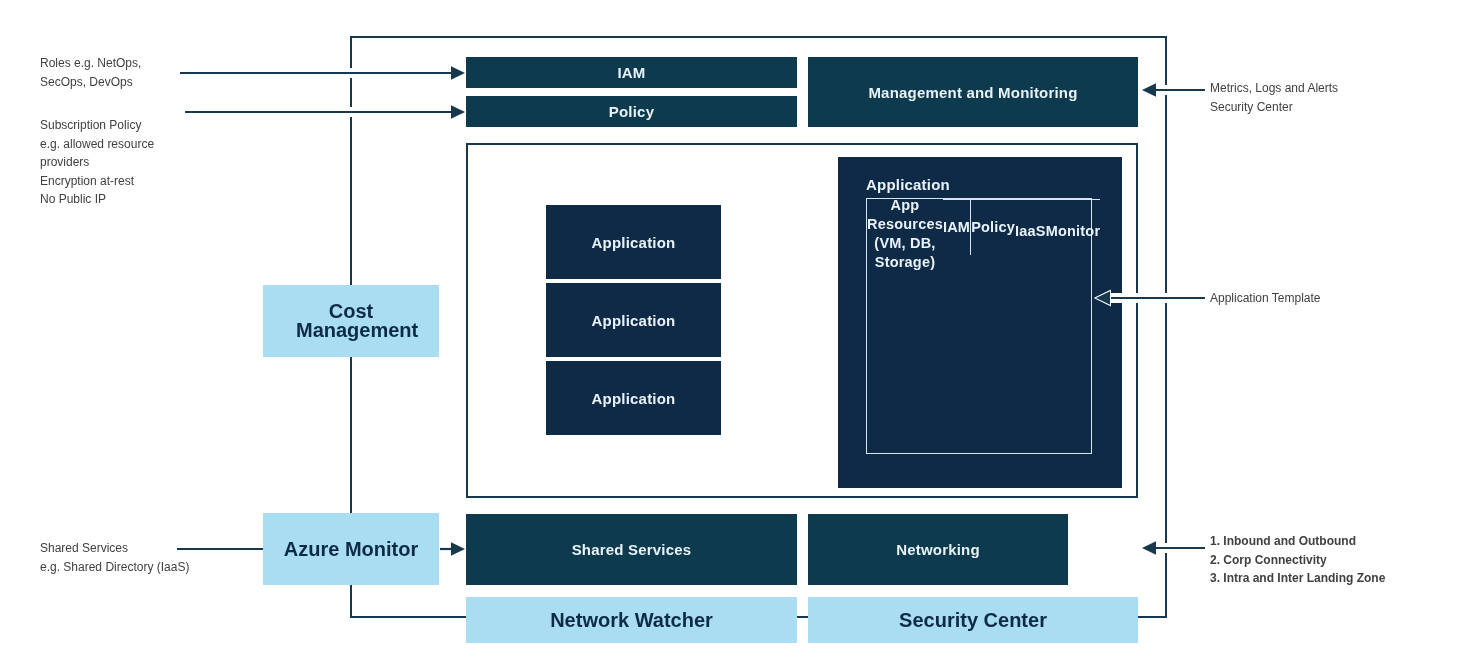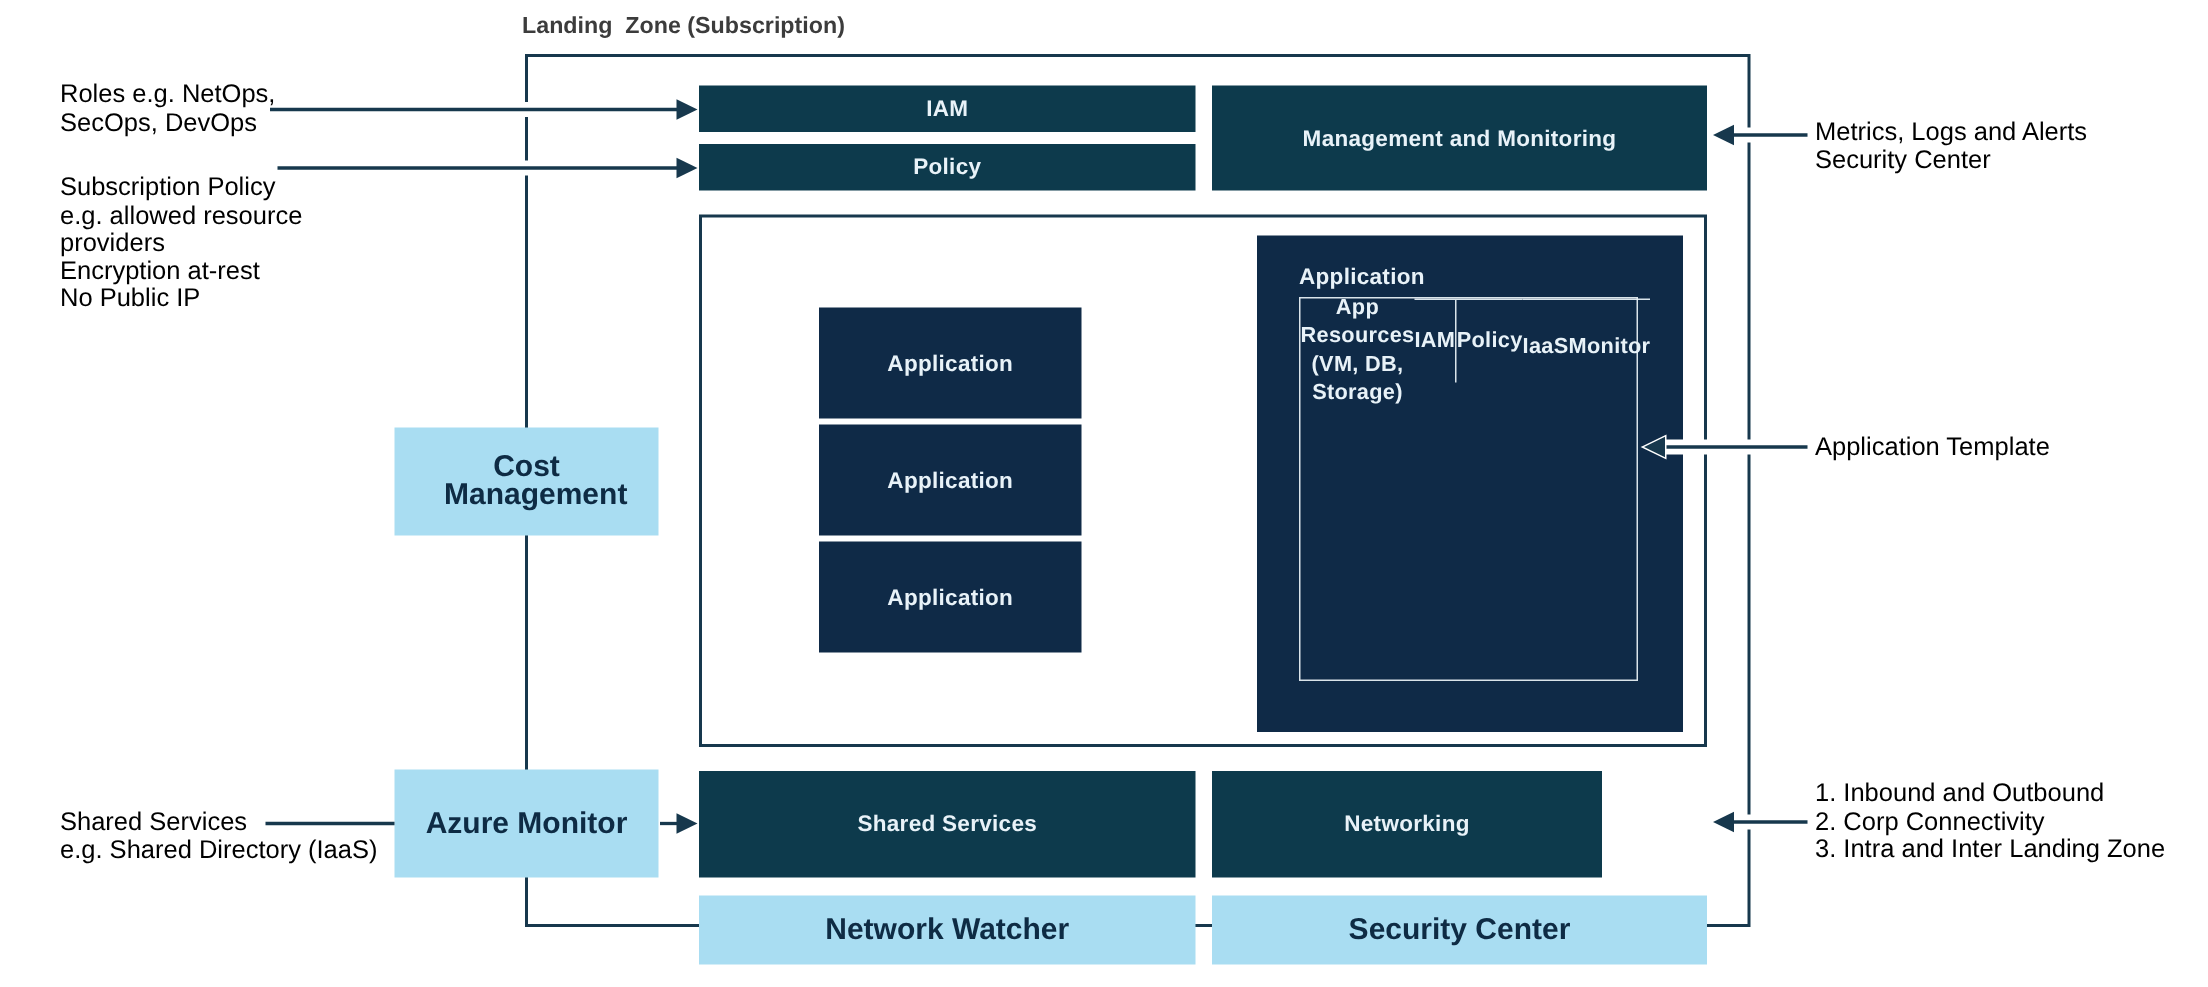--- a/index.html
+++ b/index.html
@@ -41,40 +41,39 @@
   .half-cell + .half-cell{border-left:1.5px solid rgba(236,244,249,.92);}
   
   #shared-services-box{left:466px;top:514px;width:331px;height:71px;}
   #networking-box{left:808px;top:514px;width:260px;height:71px;}
   #network-watcher-box{left:466px;top:597px;width:331px;height:46px;}
   #security-center-box{left:808px;top:597px;width:330px;height:46px;}
   
   #cost-management-box{left:263px;top:285px;width:176px;height:72px;}
   #azure-monitor-box{left:263px;top:513px;width:176px;height:72px;}
   
-  .ann{position:absolute;color:#000000;font-size:17px;line-height:18.5px;z-index:2;}
+  .ann{position:absolute;color:#404040;font-size:12px;line-height:18.5px;z-index:2;}
   #ann-roles{left:40px;top:54px;}
   #ann-subpolicy{left:40px;top:116px;}
   #ann-sharedsvc{left:40px;top:539px;}
   #ann-metrics{left:1210px;top:79px;}
   #ann-apptemplate{left:1210px;top:289px;}
-  #ann-networking{left:1210px;top:520px;}
+  #ann-networking{left:1210px;top:532px;font-weight:bold;}
   
   #arrows{position:absolute;left:0;top:0;width:1472px;height:658px;z-index:5;pointer-events:none;}
   .halo{stroke:#ffffff;stroke-width:10;fill:none;}
   .shaft{stroke:#17384D;stroke-width:2.2;fill:none;}
   .head{fill:#17384D;stroke:none;}
   .head-outlined{fill:#17384D;stroke:#ffffff;stroke-width:2;paint-order:stroke;}
 </style>
 </head>
 <body>
 
 <div id="canvas">
 
-  <div class="abs" id="diagram-title">Landing  Zone (Subscription)</div>
 
   <div class="abs" id="outer-border"></div>
 
   <div class="abs teal" id="iam-bar">IAM</div>
   <div class="abs teal" id="policy-bar">Policy</div>
   <div class="abs teal" id="mgmt-box">Management and Monitoring</div>
 
   <div class="abs" id="inner-box">
     <div class="app-box" id="app-1">Application</div>
     <div class="app-box" id="app-2">Application</div>

